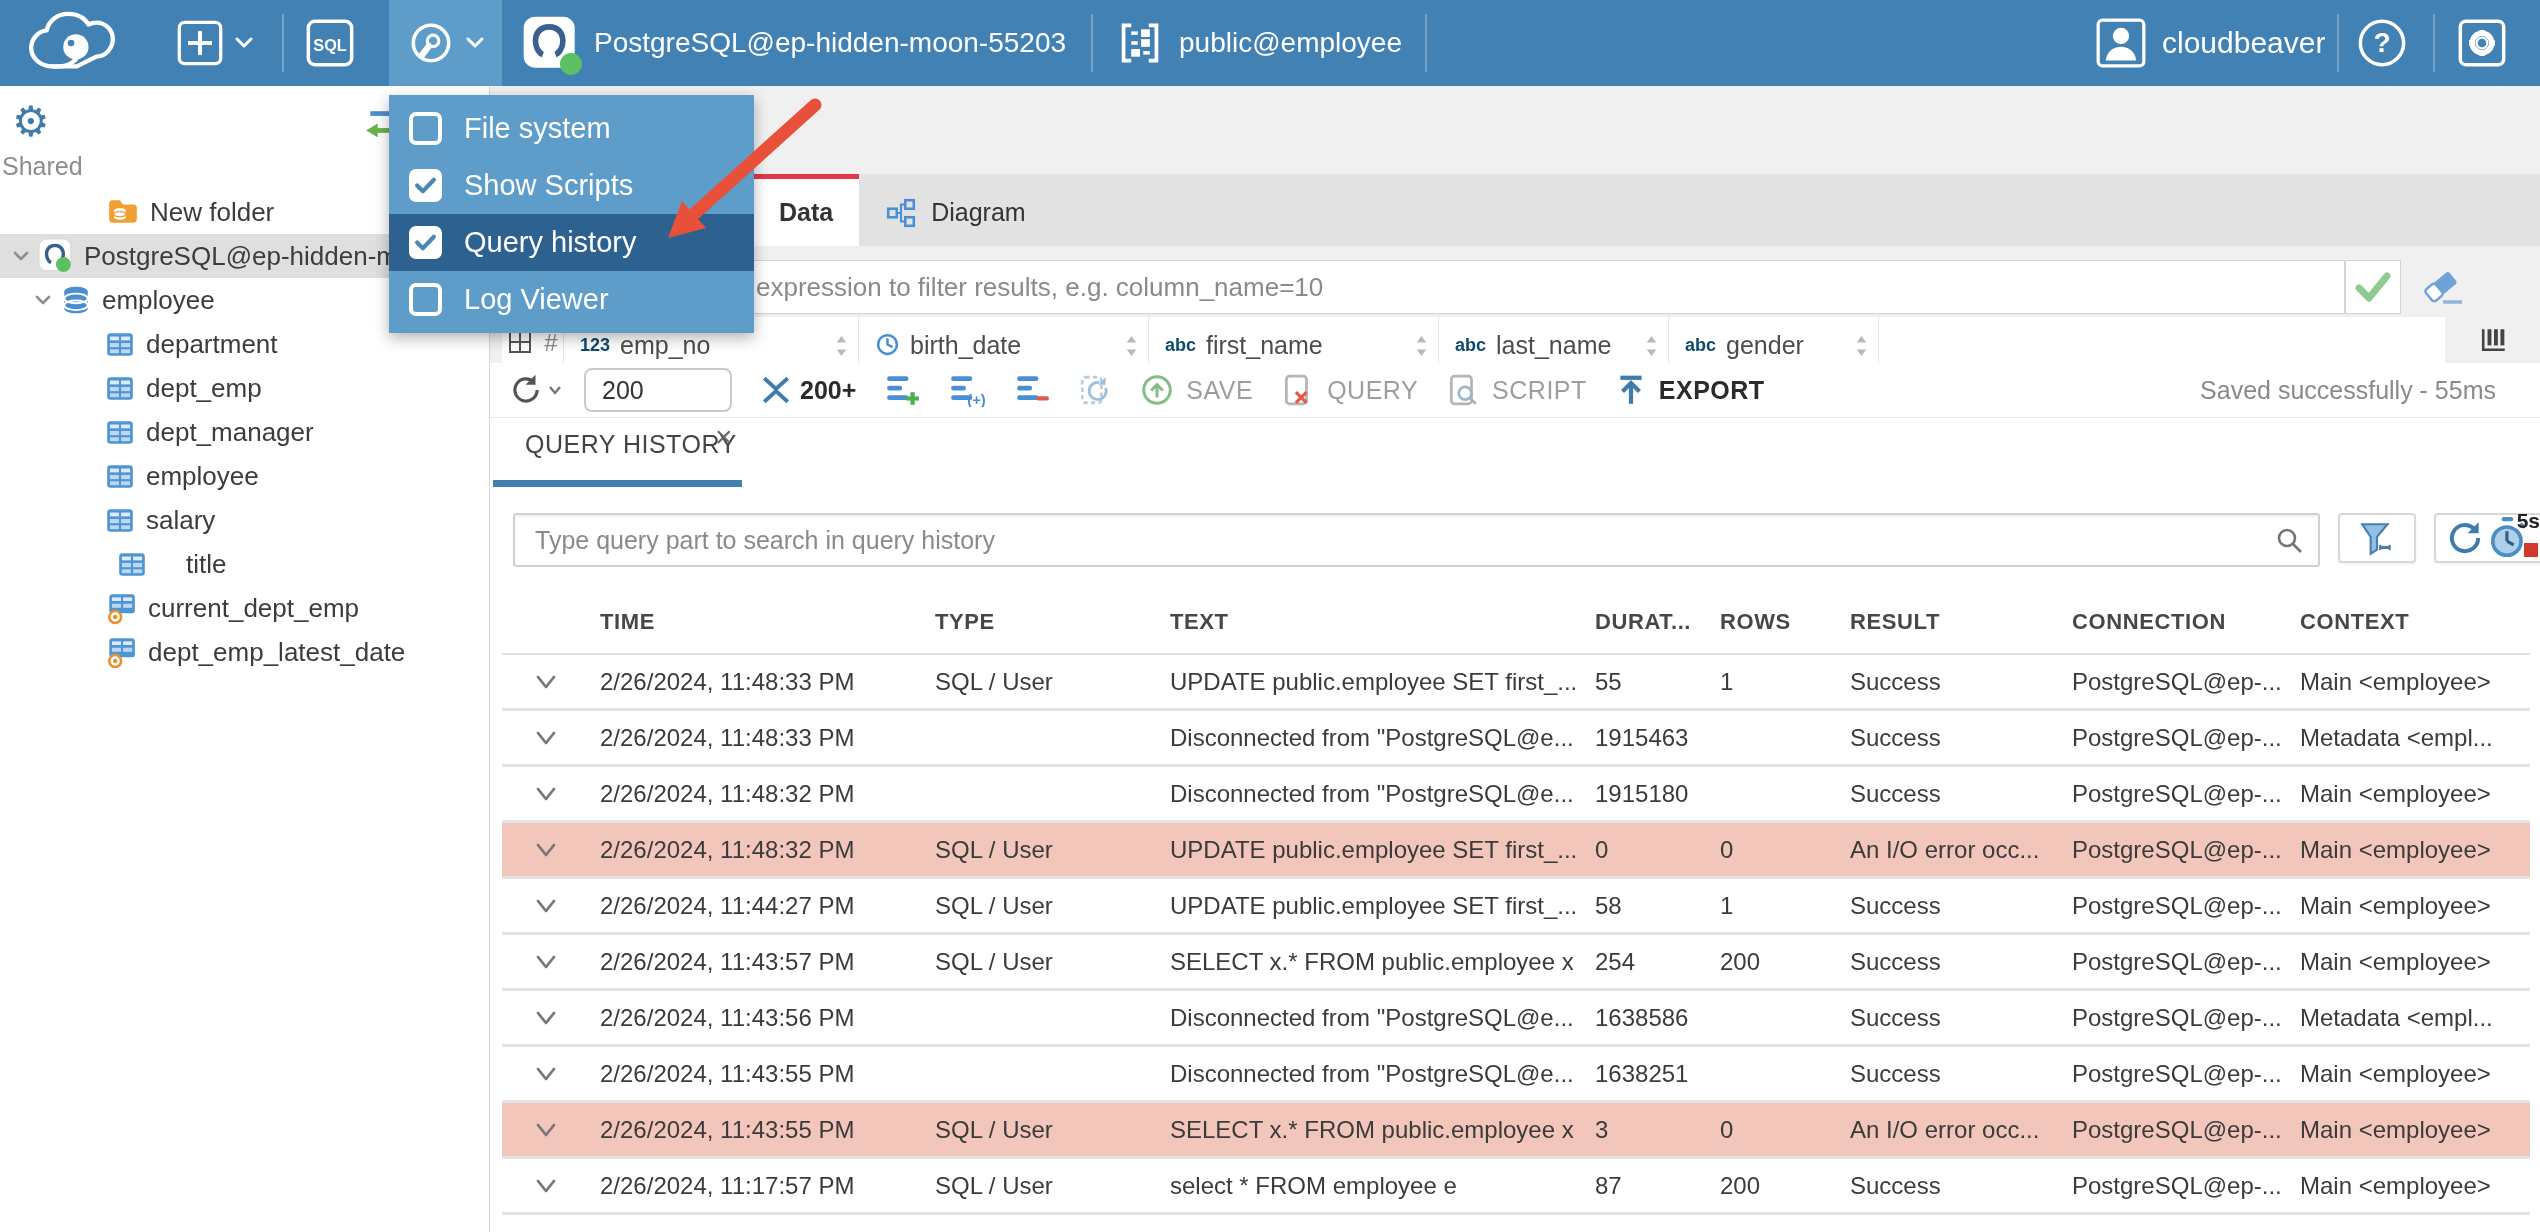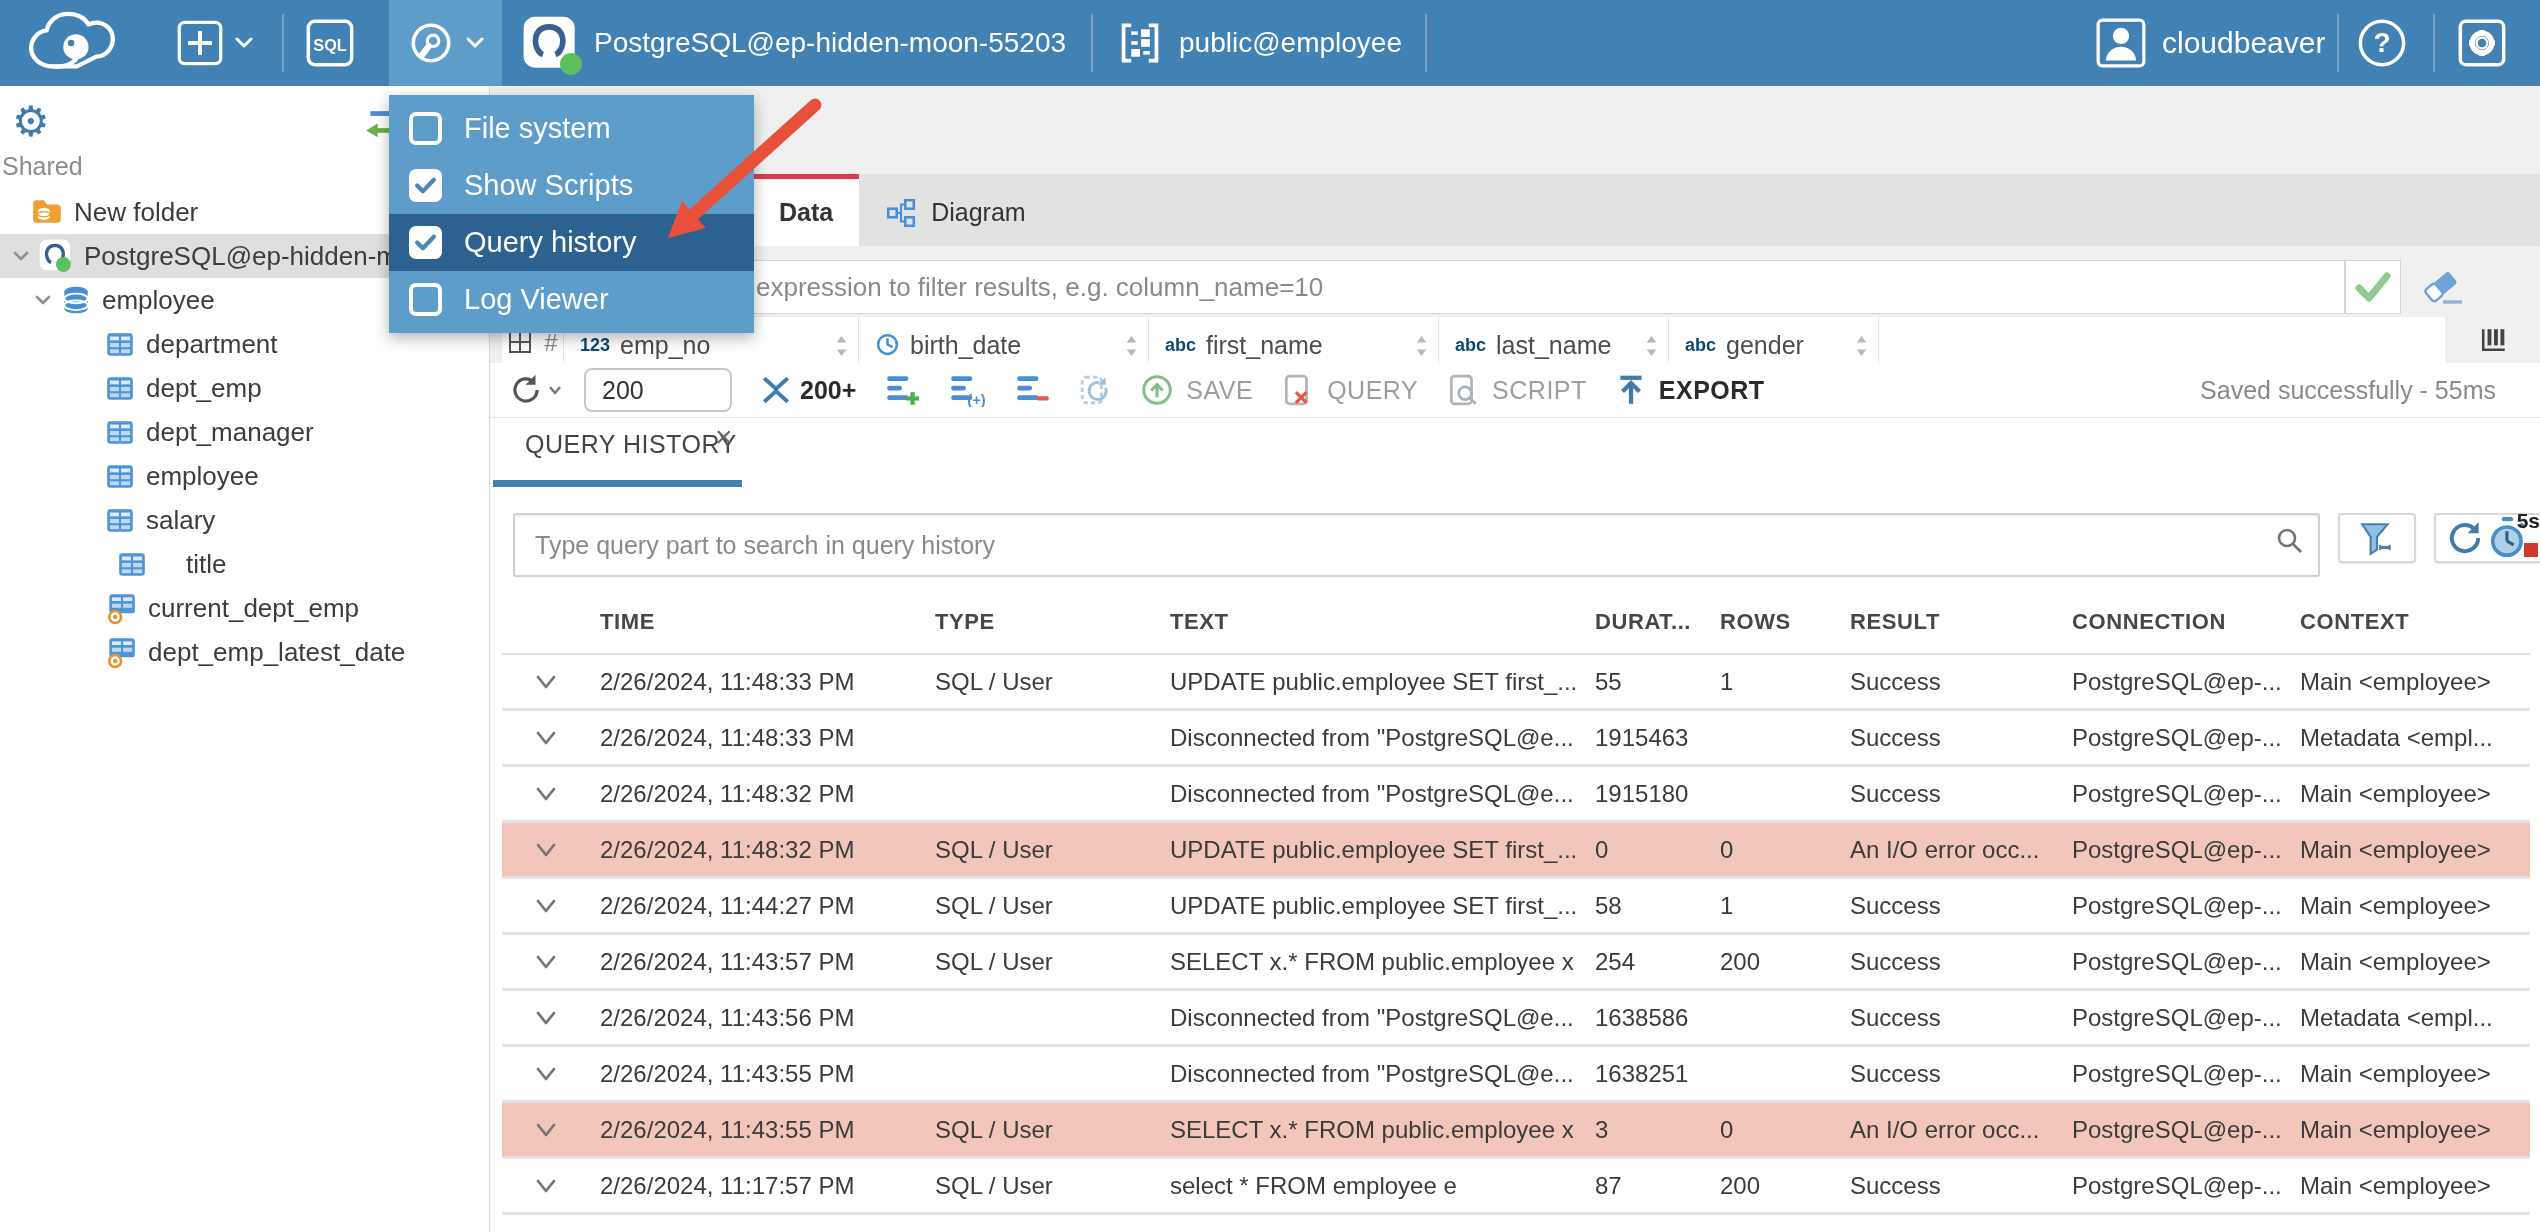--- a/index.html
+++ b/index.html
@@ -62,21 +62,21 @@
   .fetch-lbl{font-size:25px;color:#2b2b2b;font-weight:bold;margin-left:8px;}
   .dtb-status{margin-left:auto;margin-right:44px;font-size:25px;color:#8a8a8a;}
 
   
   .qh-panel{position:absolute;left:0;top:332px;width:100%;height:814px;background:#fff;}
   .qh-tab{position:absolute;left:3px;top:0;width:250px;height:68px;}
   .qh-tab .t{position:absolute;left:32px;top:12px;font-size:25px;color:#444;letter-spacing:.5px;white-space:nowrap;}
   .qh-tab .x{position:absolute;left:222px;top:2px;font-size:30px;color:#666;cursor:pointer;}
   .qh-underline{position:absolute;left:3px;top:62px;width:249px;height:7px;background:#4580ad;}
   .qh-search{position:absolute;left:23px;top:95px;width:2014px;height:50px;}
-  .qh-searchbox{position:absolute;left:0;top:0;width:1807px;height:64px;border:2px solid #d0d0d0;border-radius:3px;background:#fff;box-shadow:inset 0 2px 2px rgba(0,0,0,.06);}
+  .qh-searchbox{position:absolute;left:0;top:0;width:1807px;height:54px;border:2px solid #d0d0d0;border-radius:3px;background:#fff;box-shadow:inset 0 2px 2px rgba(0,0,0,.06);}
   .qh-searchbox input{position:absolute;left:0;top:0;width:100%;height:100%;border:none;outline:none;font-size:25px;color:#555;padding-left:20px;background:transparent;}
   .qh-searchbox input::placeholder{color:#8a8a8a;}
   .qh-searchbox .mag{position:absolute;right:14px;top:10px;}
   .qh-filterbtn{position:absolute;left:1825px;top:0;width:78px;height:50px;border:2px solid #d8d8d8;border-radius:4px;background:#fff;display:flex;align-items:center;justify-content:center;cursor:pointer;box-shadow:0 1px 2px rgba(0,0,0,.08);}
   .qh-refreshgrp{position:absolute;left:1921px;top:0;width:118px;height:50px;border:2px solid #d8d8d8;border-radius:4px;background:#fff;display:flex;align-items:center;box-shadow:0 1px 2px rgba(0,0,0,.08);}
   .stopwatch{position:relative;width:52px;height:50px;}
   .stopwatch .fives{position:absolute;right:-2px;top:-4px;font-size:21px;font-weight:bold;color:#222;}
   .stopwatch .stop{position:absolute;right:0;bottom:6px;width:14px;height:14px;background:#d0392b;}
 
   .qh-table{position:absolute;left:12px;top:173px;width:2028px;}
@@ -233,21 +233,21 @@
       <span class="side-ico">
         <svg width="34" height="30" viewBox="0 0 30 26">
           <path d="M15 11L7 3h16z" fill="#3f7cab"></path>
           <rect x="4" y="11.4" width="22" height="3.2" rx="1.5" fill="#3f7cab"></rect>
           <path d="M15 15l8 8H7z" fill="#3f7cab"></path>
         </svg>
       </span>
     </div>
     <div class="side-section">Shared</div>
     <div class="tree" id="tree">
-        <div class="tree-row" style="">
+        <div class="tree-row" style="padding-left: 30px; margin-left: 46px;">
           <span class="tr-chev"></span>
           <span class="tr-icon">
             <svg width="34" height="32" viewBox="0 0 32 30">
               <path d="M3 7c0-1.7 1.3-3 3-3h7l3 4h10c1.7 0 3 1.3 3 3v11c0 1.7-1.3 3-3 3H6c-1.7 0-3-1.3-3-3z" fill="#f0a032"></path>
               <ellipse cx="13" cy="13.5" rx="5.5" ry="2.3" fill="#fff"></ellipse>
               <path d="M7.5 13.5v6.5c0 1.3 2.5 2.3 5.5 2.3s5.5-1 5.5-2.3v-6.5" fill="#fff"></path>
               <ellipse cx="13" cy="17" rx="5.5" ry="2.3" fill="none" stroke="#f0a032" stroke-width="1.2"></ellipse>
             </svg>
           </span>
           <span>New folder</span>

